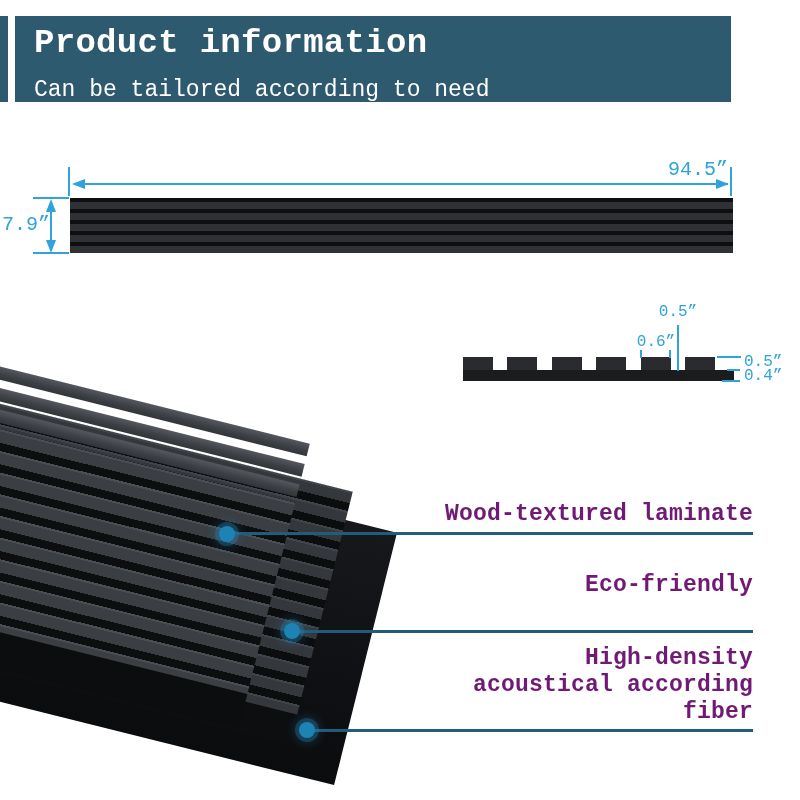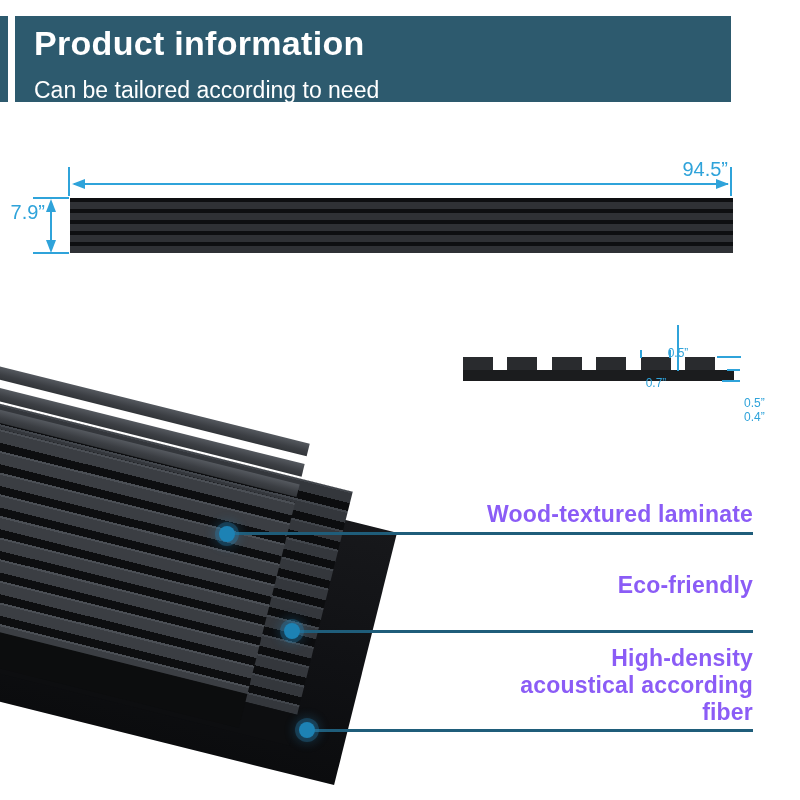--- a/index.html
+++ b/index.html
@@ -1,30 +1,30 @@
 <!DOCTYPE html>
 <html><head>
 <meta charset="utf-8">
 <style>
   html,body{margin:0;padding:0;background:#ffffff;}
   .canvas{
     position:relative;width:800px;height:800px;background:#ffffff;overflow:hidden;
-    font-family:Liberation Sans, sans-serif;
+    font-family:Liberation Mono, monospace;
   }
   
   .header-accent{position:absolute;left:0;top:16px;width:8px;height:86px;background:#2d5a6e;}
   .header{position:absolute;left:15px;top:16px;width:716px;height:86px;background:#2d5a6e;
     color:#ffffff;padding-left:19px;box-sizing:border-box;}
   .header h1{margin:9px 0 0 0;font-size:34px;font-weight:bold;letter-spacing:.3px;line-height:36px;}
   .header p{margin:16px 0 0 0;font-size:23px;font-weight:normal;line-height:26px;}
 
   
   .dim{position:absolute;background:#2fa3da;}
   .dim-label{position:absolute;color:#2fa3da;font-size:20px;font-weight:normal;}
-  .dim-label.small{font-size:12px;margin-top:43px;}
+  .dim-label.small{font-size:16px;}
   .arrow{position:absolute;width:0;height:0;}
   .arrow.left {border-top:5px solid transparent;border-bottom:5px solid transparent;border-right:13px solid #2fa3da;}
   .arrow.right{border-top:5px solid transparent;border-bottom:5px solid transparent;border-left:13px solid #2fa3da;}
   .arrow.up   {border-left:5px solid transparent;border-right:5px solid transparent;border-bottom:13px solid #2fa3da;}
   .arrow.down {border-left:5px solid transparent;border-right:5px solid transparent;border-top:13px solid #2fa3da;}
 
   
   .panel-bar{position:absolute;left:70px;top:198px;width:663px;height:55px;
     background:repeating-linear-gradient(180deg,#0e0f11 0 4px,#2f3135 4px 11px);}
 
@@ -46,21 +46,21 @@
   .lam-gap{width:100%;height:8px;background:transparent;}
   .lam-gap.thin{height:6px;}
   .lam-body{width:100%;height:197px;
     background:repeating-linear-gradient(180deg,#4b4f55 0 2px,#3b3e43 2px 13px,#0d0e10 13px 21px);}
   .lam-edge{width:100%;height:35px;background:#0c0d0e;}
 
   
   .leader{position:absolute;height:3px;background:#1f5d7a;}
   .leader-dot{position:absolute;width:16px;height:16px;border-radius:50%;background:#1d82b4;
     box-shadow:0 0 0 4px rgba(40,130,180,.32), 0 0 10px 6px rgba(40,130,180,.22);}
-  .mat-label{position:absolute;right:47px;text-align:right;color:#8b5cf6;
+  .mat-label{position:absolute;right:47px;text-align:right;color:#701a75;
     font-size:23px;font-weight:bold;letter-spacing:.2px;line-height:27px;}
 </style>
 </head>
 <body>
 
 <div class="canvas">
 
   <div class="header-accent"></div>
   <div class="header">
     <h1>Product information</h1>
@@ -74,34 +74,34 @@
   <div class="dim" style="left:74px;top:183px;width:654px;height:2px;"></div>
   <div class="arrow left" style="left:72px;top:179px;"></div>
   <div class="arrow right" style="left:716px;top:179px;"></div>
   <div class="dim-label" style="left:74px;top:158px;width:654px;text-align:right;">94.5”</div>
 
   <div class="dim" style="left:33px;top:197px;width:36px;height:2px;"></div>
   <div class="dim" style="left:33px;top:252px;width:36px;height:2px;"></div>
   <div class="dim" style="left:50px;top:203px;width:2px;height:45px;"></div>
   <div class="arrow up" style="left:46px;top:199px;"></div>
   <div class="arrow down" style="left:46px;top:240px;"></div>
-  <div class="dim-label" style="left:2px;top:201px;width:43px;text-align:right;">7.9”</div>
+  <div class="dim-label" style="left:2px;top:213px;width:43px;text-align:right;">7.9”</div>
 
   <div class="cs-base"></div>
   <div class="cs-slat" style="left:463px;"></div>
   <div class="cs-slat" style="left:507px;"></div>
   <div class="cs-slat" style="left:552px;"></div>
   <div class="cs-slat" style="left:596px;"></div>
   <div class="cs-slat" style="left:641px;"></div>
   <div class="cs-slat" style="left:685px;"></div>
 
   <div class="dim-label small" style="left:650px;top:303px;width:56px;text-align:center;">0.5”</div>
   <div class="dim" style="left:677px;top:325px;width:2px;height:46px;"></div>
 
-  <div class="dim-label small" style="left:630px;top:333px;width:52px;text-align:center;">0.7”</div>
+  <div class="dim-label small" style="left:630px;top:333px;width:52px;text-align:center;">0.6”</div>
   <div class="dim" style="left:640px;top:350px;width:2px;height:8px;"></div>
   <div class="dim" style="left:669px;top:350px;width:2px;height:8px;"></div>
 
   <div class="dim" style="left:717px;top:356px;width:24px;height:2px;"></div>
   <div class="dim" style="left:727px;top:369px;width:13px;height:2px;"></div>
   <div class="dim" style="left:722px;top:380px;width:18px;height:2px;"></div>
   <div class="dim-label small" style="left:744px;top:353px;">0.5”</div>
   <div class="dim-label small" style="left:744px;top:367px;">0.4”</div>
 
   <div class="layers-view">

